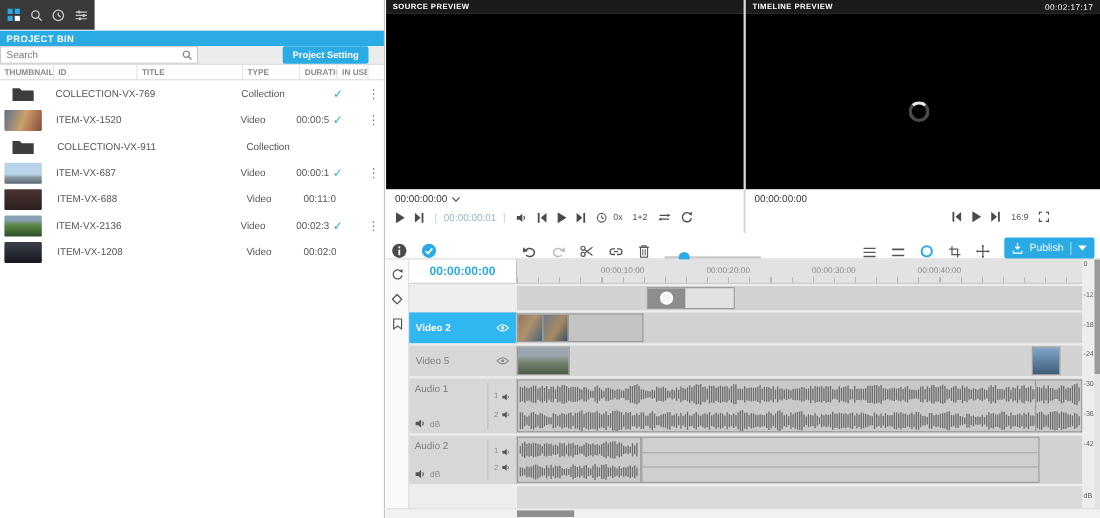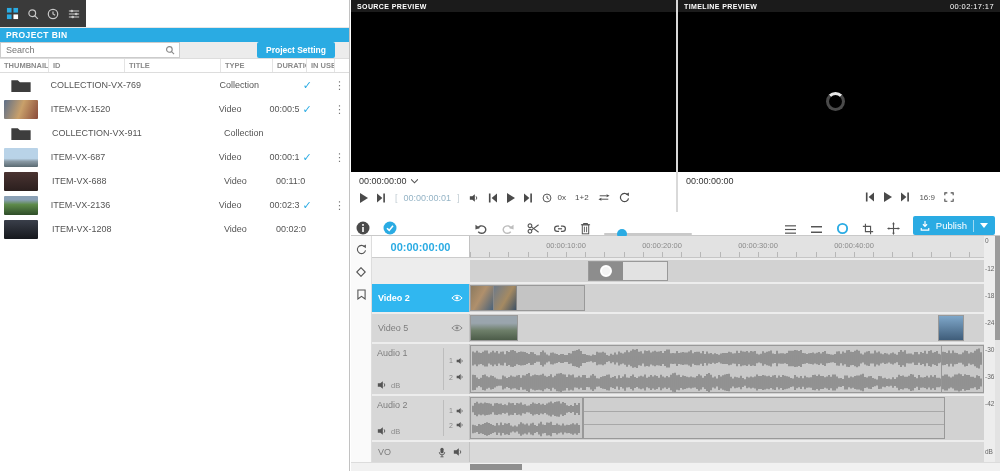--- a/index.html
+++ b/index.html
@@ -626,37 +626,20 @@
               <span class="tbtn">
                 <svg width="8" height="8" viewBox="0 0 12 12">
                   <polygon points="1,4 4,4 7,1.5 7,10.5 4,8 1,8" fill="currentColor"></polygon>
                   <path d="M8.5 4 a3 3 0 0 1 0 4" fill="none" stroke="currentColor" stroke-width="1.1"></path>
                 </svg>
               </span>
             </span>
         </div>
       </div>
 
-      <div class="hcell r-vo">
-        <span>VO</span>
-        <span class="vo-ic">
-          <span class="tbtn">
-              <svg width="8" height="11" viewBox="0 0 10 14">
-                <rect x="3" y="1" width="4" height="7" rx="2" fill="currentColor"></rect>
-                <path d="M1.5 6.5 a3.5 3.5 0 0 0 7 0 M5 10 v2.5 M3 12.5 h4" fill="none" stroke="currentColor" stroke-width="1.1"></path>
-              </svg>
-            </span>
-          <span class="tbtn">
-              <svg width="10" height="10" viewBox="0 0 12 12">
-                <polygon points="1,4 4,4 7,1.5 7,10.5 4,8 1,8" fill="currentColor"></polygon>
-                <path d="M8.5 4 a3 3 0 0 1 0 4" fill="none" stroke="currentColor" stroke-width="1.1"></path>
-              </svg>
-            </span>
-        </span>
-      </div>
     </div>
 
     <div class="lanes">
       <div class="ruler">
         <span class="rlab" style="left:96px">00:00:10:00</span>
         <span class="rlab" style="left:192px">00:00:20:00</span>
         <span class="rlab" style="left:288px">00:00:30:00</span>
         <span class="rlab" style="left:384px">00:00:40:00</span>
       </div>
 

